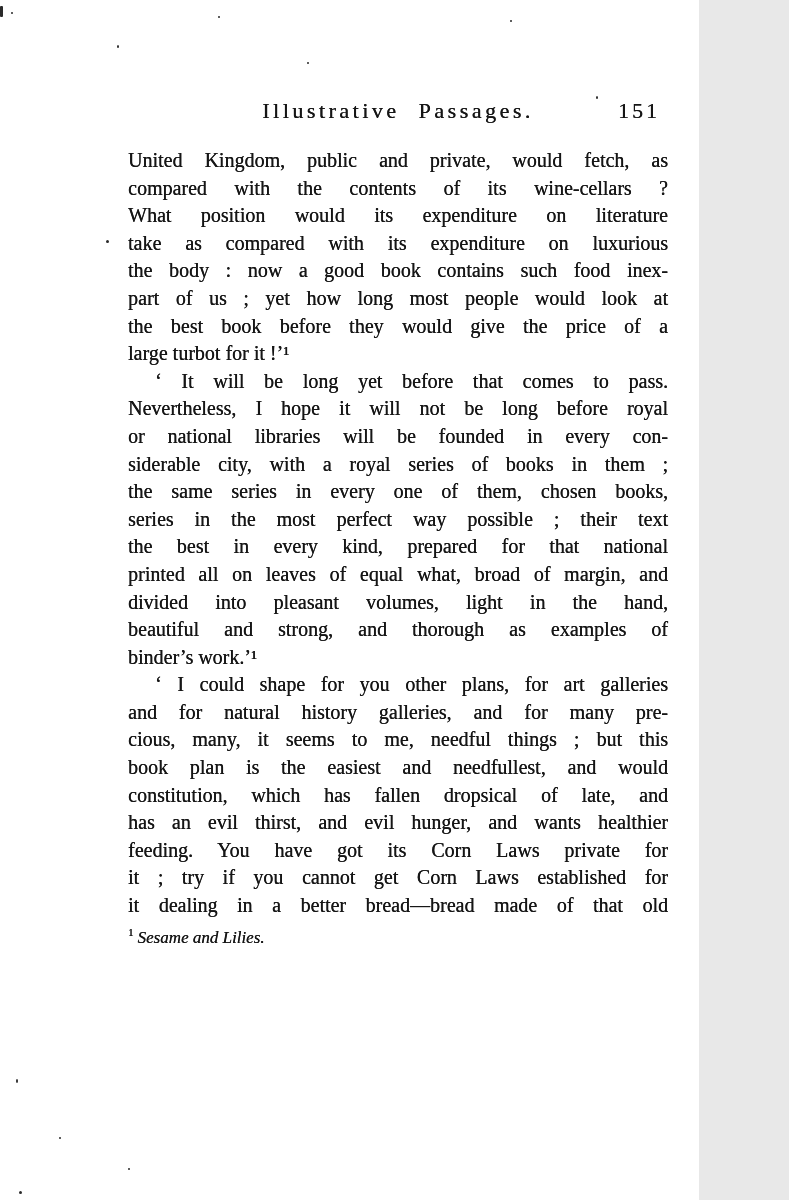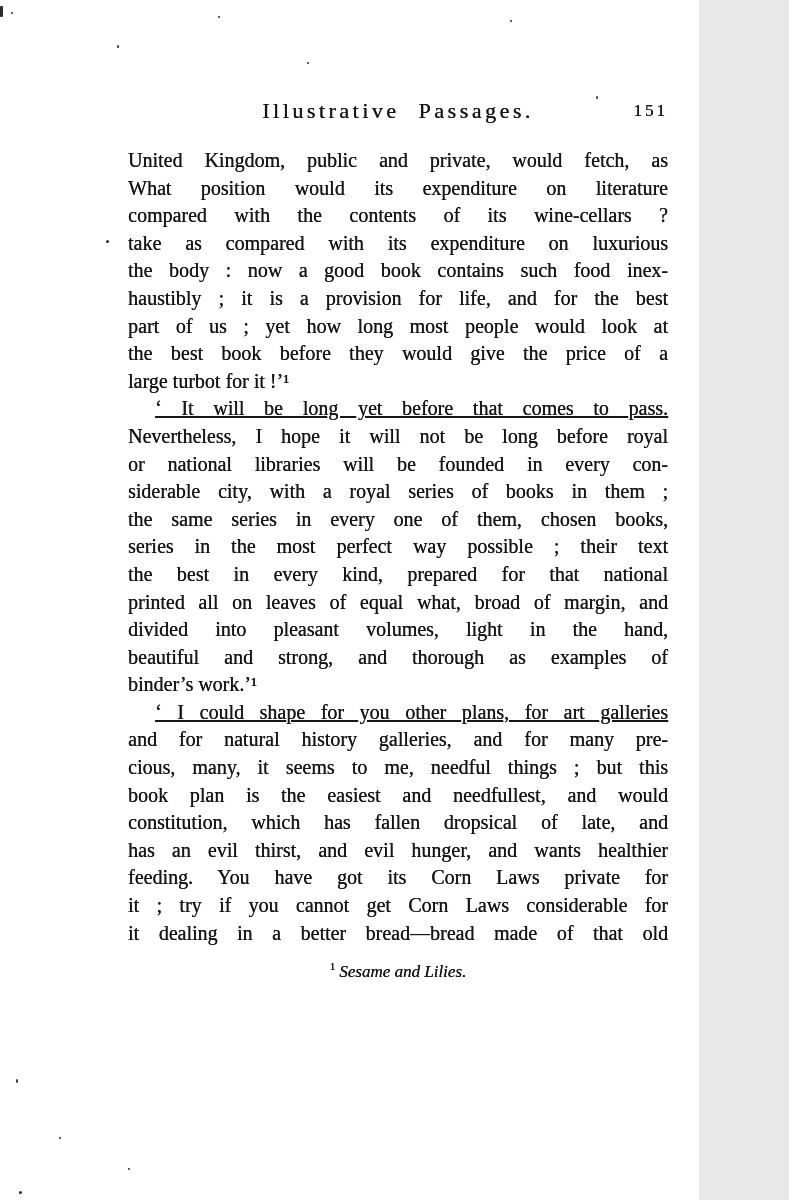--- a/index.html
+++ b/index.html
@@ -31,48 +31,45 @@
     display: block;
     text-align: center;
     font-size: 22px;
     letter-spacing: 3.5px;
     word-spacing: 10px;
     white-space: nowrap;
     text-shadow: 0.3px 0 0 currentColor;
   }
   .running-head .pageno {
     position: absolute;
-    right: 0;
+    right: 8px;
     top: 0;
-    font-size: 17px;
+    font-size: 22px;
     letter-spacing: 3px;
     text-shadow: 0.3px 0 0 currentColor;
   }
   .bodytext {
     margin-top: 22px;
     font-size: 20px;
   }
   .line {
     height: 27.6px;
     line-height: 27.6px;
     text-align: justify;
     text-align-last: justify;
     white-space: nowrap;
     text-shadow: 0.25px 0 0 currentColor;
   }
   .line.para-end {
     text-align-last: left;
   }
   .line.indent {
     padding-left: 27px;
-    text-decoration: underline;
   }
   .footnote {
-    margin-top: 7px;
-    text-align: center;
     font-size: 17px;
     line-height: 24px;
     text-shadow: 0.2px 0 0 currentColor;
   }
   .footnote sup {
     font-style: normal;
     font-size: 11px;
     margin-right: 4px;
   }
   .footnote .fn-text {
@@ -93,25 +90,24 @@
 
     <div class="running-head">
       <span class="title">Illustrative Passages.</span>
       <span class="pageno">151</span>
     </div>
 
     <div class="bodytext">
 
       <div>
         <div class="line">United Kingdom, public and private, would fetch, as</div>
+        <div class="line">compared with the contents of its wine-cellars ?</div>
         <div class="line">What position would its expenditure on literature</div>
-        <div class="line">compared with the contents of its wine-cellars ?</div>
         <div class="line">take as compared with its expenditure on luxurious</div>
         <div class="line">the body : now a good book contains such food inex-</div>
-        <div class="line">haustibly ; it is a provision for life, and for the best</div>
         <div class="line">part of us ; yet how long most people would look at</div>
         <div class="line">the best book before they would give the price of a</div>
         <div class="line para-end">large turbot for it !’¹</div>
       </div>
 
       <div>
         <div class="line indent">‘ It will be long yet before that comes to pass.</div>
         <div class="line">Nevertheless, I hope it will not be long before royal</div>
         <div class="line">or national libraries will be founded in every con-</div>
         <div class="line">siderable city, with a royal series of books in them ;</div>
@@ -125,21 +121,21 @@
       </div>
 
       <div>
         <div class="line indent">‘ I could shape for you other plans, for art galleries</div>
         <div class="line">and for natural history galleries, and for many pre-</div>
         <div class="line">cious, many, it seems to me, needful things ; but this</div>
         <div class="line">book plan is the easiest and needfullest, and would</div>
         <div class="line">constitution, which has fallen dropsical of late, and</div>
         <div class="line">has an evil thirst, and evil hunger, and wants healthier</div>
         <div class="line">feeding.  You have got its Corn Laws private for</div>
-        <div class="line">it ; try if you cannot get Corn Laws considerable for</div>
+        <div class="line">it ; try if you cannot get Corn Laws established for</div>
         <div class="line">it dealing in a better bread—bread made of that old</div>
       </div>
 
       <div class="footnote">
         <sup>1</sup><span class="fn-text">Sesame and Lilies.</span>
       </div>
 
     </div>
   </div>
 

